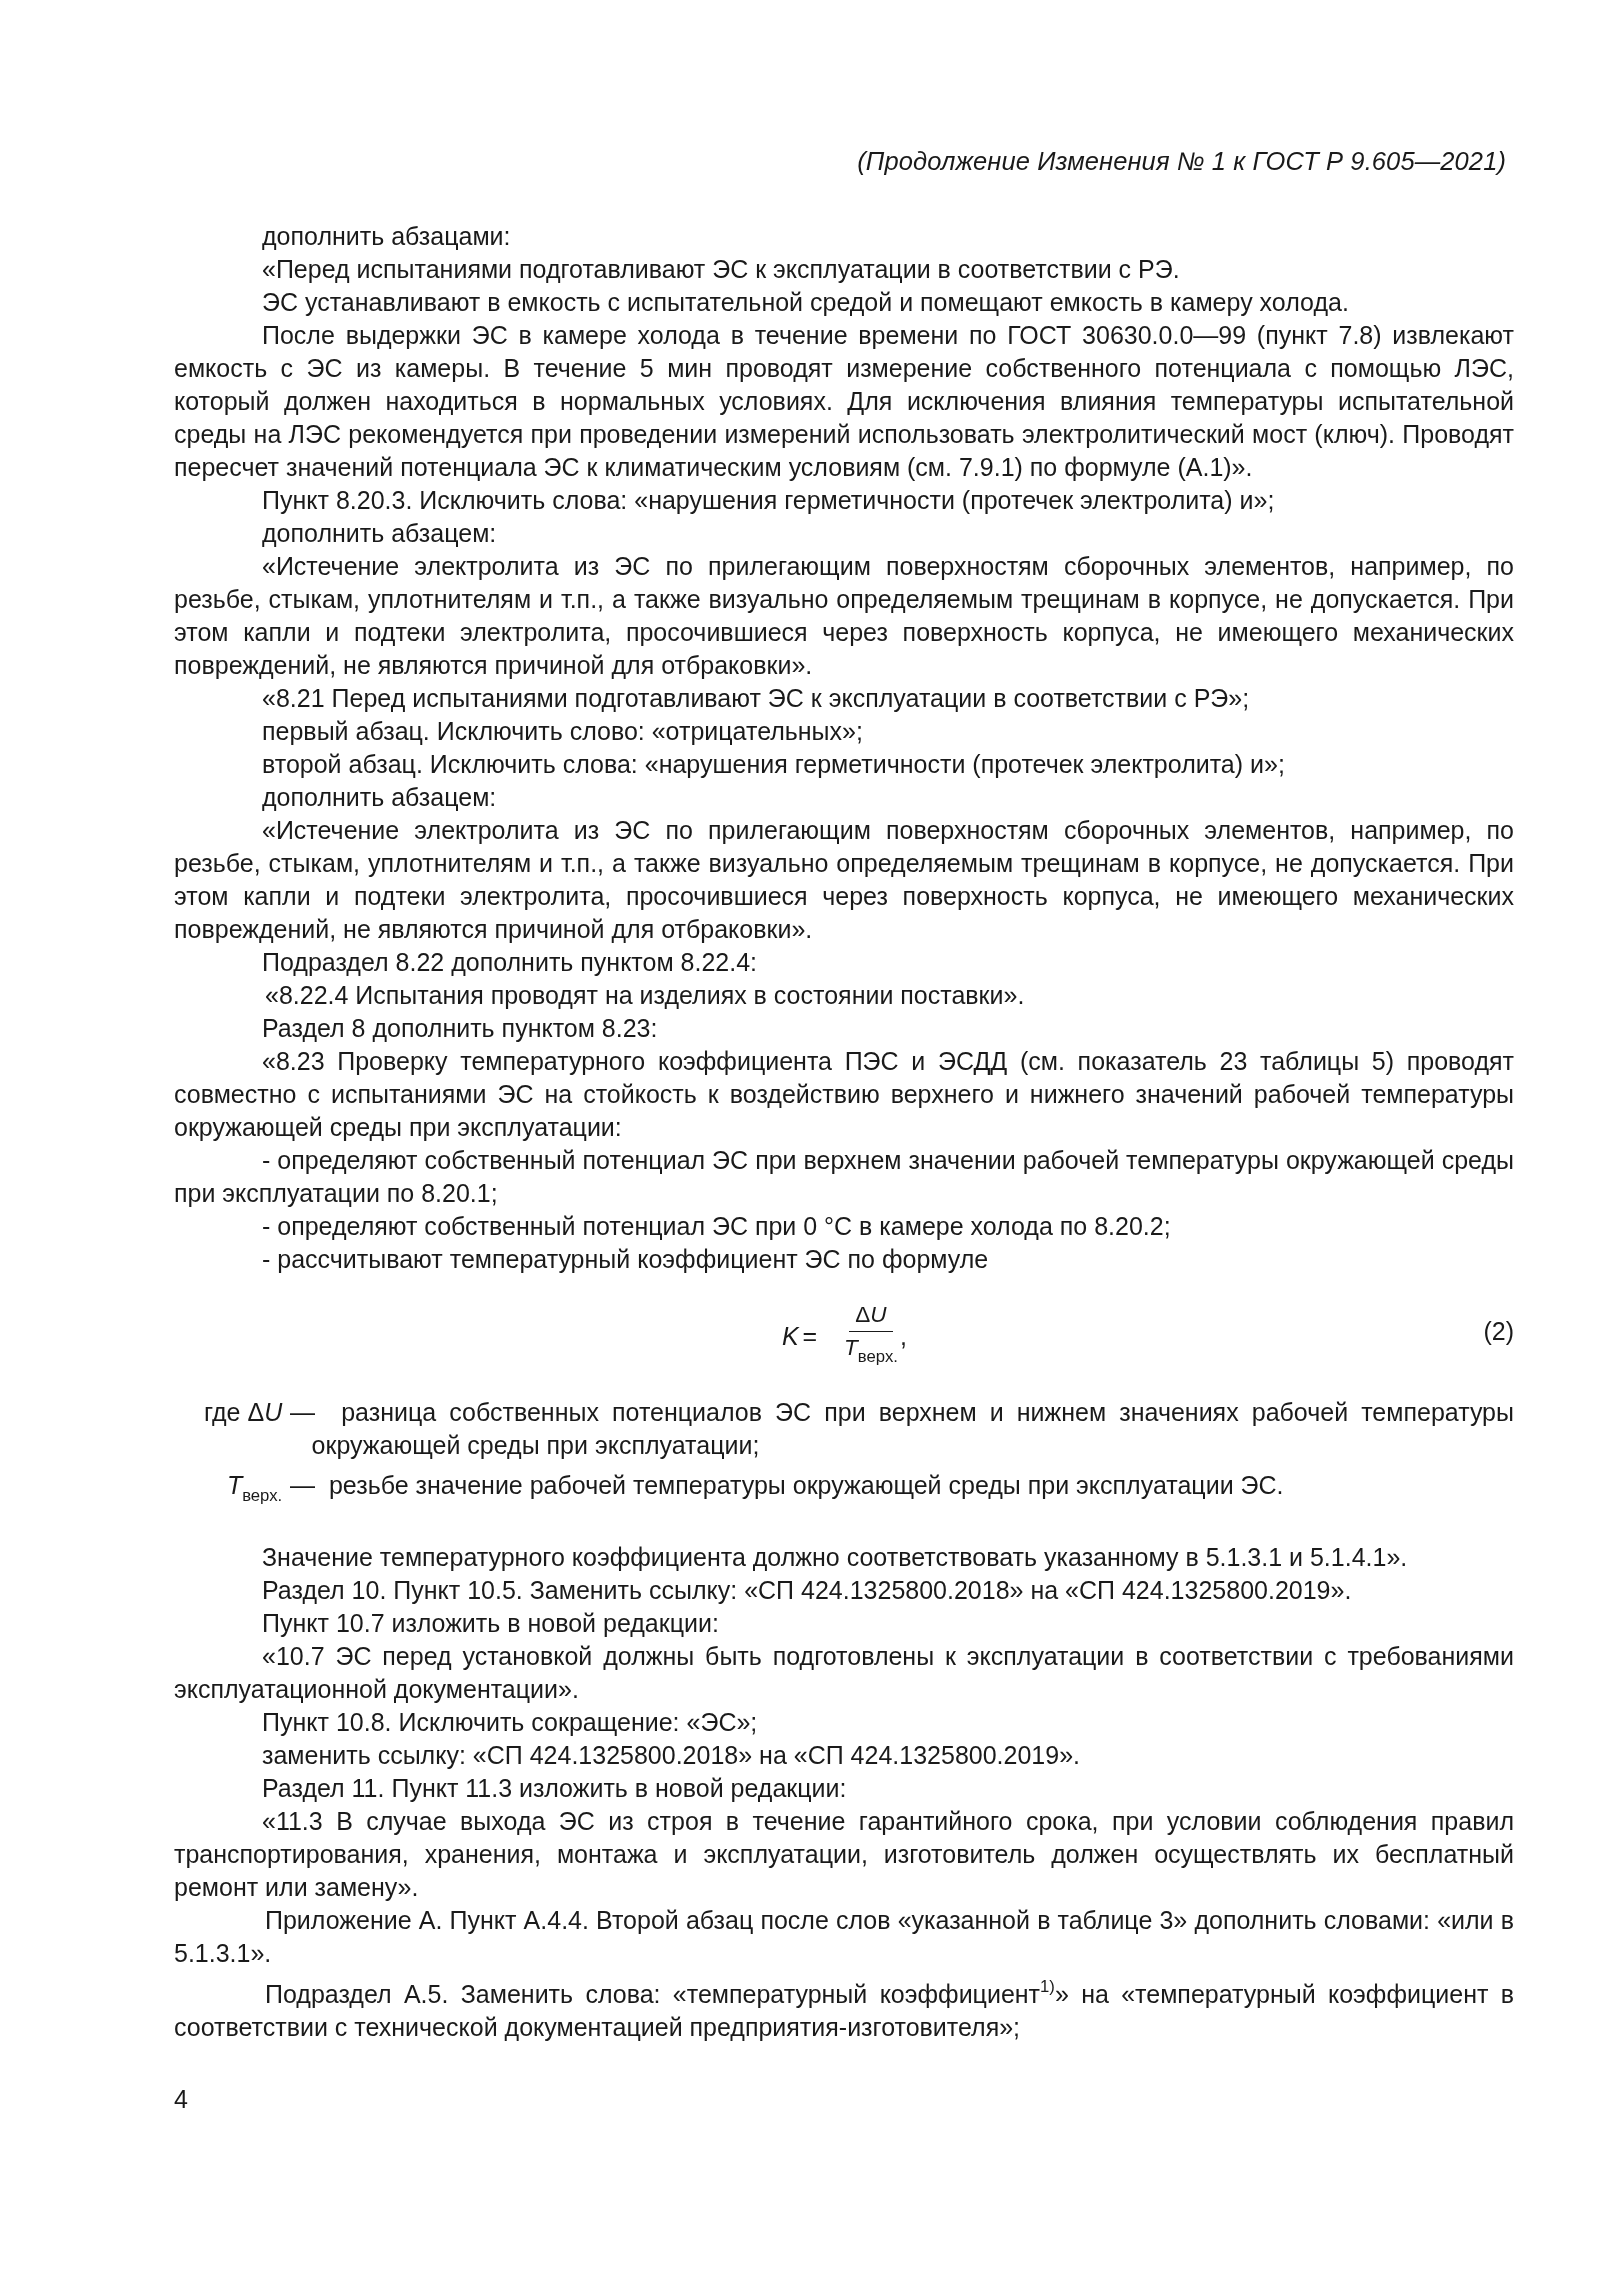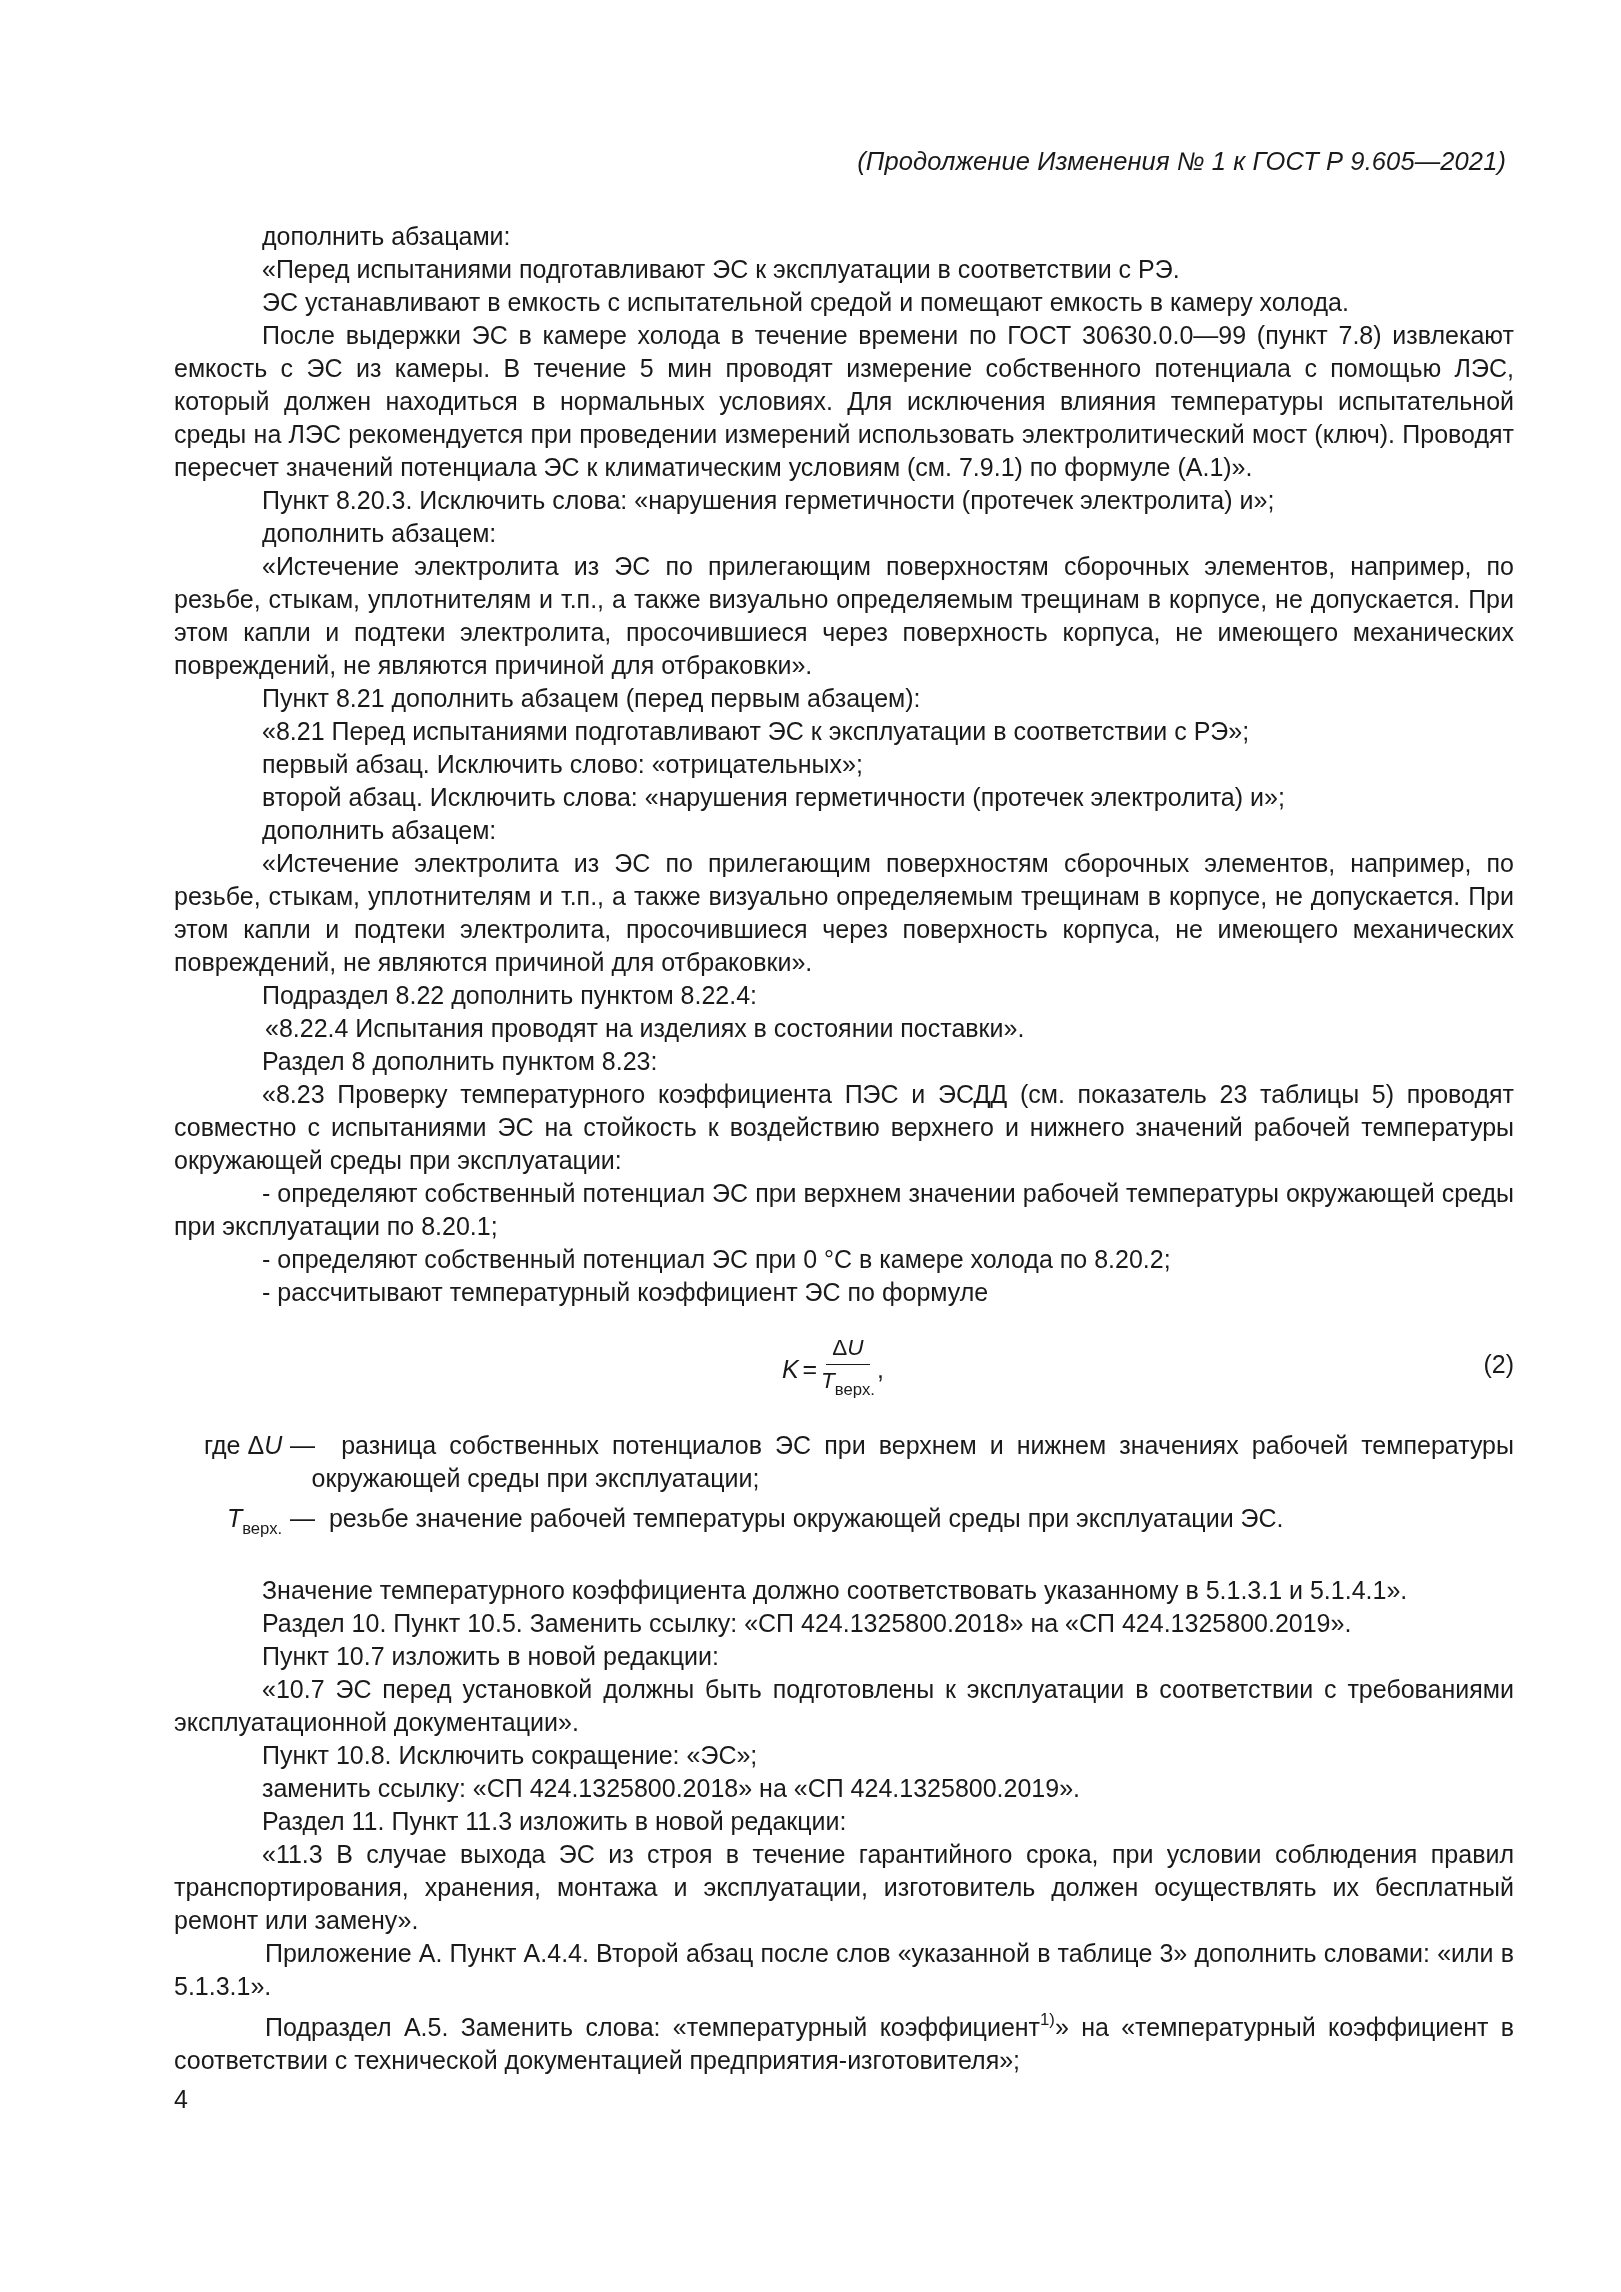--- a/index.html
+++ b/index.html
@@ -19,21 +19,21 @@
   .p.indent-extra { text-indent: 91px; }
   .p.last-left { text-align-last: left; }
   .formula-row {
     position: relative; height: 98px; margin-top: 11.8px; margin-bottom: 9.8px;
   }
   .formula {
     position: absolute; left: 608px; top: 13.7px;
     font-size: 25px; display: flex; align-items: center;
   }
   .formula .var { font-style: italic; }
-  .frac { display: inline-flex; flex-direction: column; align-items: center; margin: 0 2px 0 0; font-size: 22.5px; }
+  .frac { display: inline-flex; flex-direction: column; align-items: center; margin: 0 2px 0 23px; font-size: 22.5px; }
   .frac .num { padding: 0 5.9px 2px 5.9px; border-bottom: 1.5px solid #1a1a1a; line-height: 27.4px; }
   .frac .den { line-height: 29px; padding-top: 1px; }
   .sub { font-size: 16.7px; font-style: normal; vertical-align: -6.9px; }
   .eq-number { position: absolute; right: 0; top: 27.4px; font-size: 25px; }
   .where-table { display: grid; grid-template-columns: 116px 1fr; margin-top: 2px; margin-bottom: 29px; }
   .where-sym { text-align: right; padding-right: 7.8px; white-space: nowrap; margin-left: -59px; }
   .where-sym .var { font-style: italic; }
   .where-desc { text-align: justify; padding-left: 21.6px; text-indent: -21.6px; margin: 0; }
   .sup { font-size: 16.7px; vertical-align: 10.8px; }
   .page-number { position: absolute; left: 174px; top: 2085px; font-size: 25px; }
@@ -44,21 +44,20 @@
 <div class="page-header">(Продолжение Изменения № 1 к ГОСТ Р 9.605—2021)</div>
 
 <div class="body-text">
   <p class="p">дополнить абзацами:</p>
   <p class="p">«Перед испытаниями подготавливают ЭС к эксплуатации в соответствии с РЭ.</p>
   <p class="p">ЭС устанавливают в емкость с испытательной средой и помещают емкость в камеру холода.</p>
   <p class="p last-left">После выдержки ЭС в камере холода в течение времени по ГОСТ 30630.0.0—99 (пункт 7.8) извлекают емкость с ЭС из камеры. В течение 5 мин проводят измерение собственного потенциала с помощью ЛЭС, который должен находиться в нормальных условиях. Для исключения влияния температуры испытательной среды на ЛЭС рекомендуется при проведении измерений использовать электролитический мост (ключ). Проводят пересчет значений потенциала ЭС к климатическим условиям (см. 7.9.1) по формуле (А.1)».</p>
   <p class="p">Пункт 8.20.3. Исключить слова: «нарушения герметичности (протечек электролита) и»;</p>
   <p class="p">дополнить абзацем:</p>
   <p class="p last-left">«Истечение электролита из ЭС по прилегающим поверхностям сборочных элементов, например, по резьбе, стыкам, уплотнителям и т.п., а также визуально определяемым трещинам в корпусе, не допускается. При этом капли и подтеки электролита, просочившиеся через поверхность корпуса, не имеющего механических повреждений, не являются причиной для отбраковки».</p>
-  <p class="p">Пункт 8.21 дополнить абзацем (перед первым абзацем):</p>
   <p class="p">«8.21 Перед испытаниями подготавливают ЭС к эксплуатации в соответствии с РЭ»;</p>
   <p class="p">первый абзац. Исключить слово: «отрицательных»;</p>
   <p class="p">второй абзац. Исключить слова: «нарушения герметичности (протечек электролита) и»;</p>
   <p class="p">дополнить абзацем:</p>
   <p class="p last-left">«Истечение электролита из ЭС по прилегающим поверхностям сборочных элементов, например, по резьбе, стыкам, уплотнителям и т.п., а также визуально определяемым трещинам в корпусе, не допускается. При этом капли и подтеки электролита, просочившиеся через поверхность корпуса, не имеющего механических повреждений, не являются причиной для отбраковки».</p>
   <p class="p">Подраздел 8.22 дополнить пунктом 8.22.4:</p>
   <p class="p indent-extra">«8.22.4 Испытания проводят на изделиях в состоянии поставки».</p>
   <p class="p">Раздел 8 дополнить пунктом 8.23:</p>
   <p class="p last-left">«8.23 Проверку температурного коэффициента ПЭС и ЭСДД (см. показатель 23 таблицы 5) проводят совместно с испытаниями ЭС на стойкость к воздействию верхнего и нижнего значений рабочей температуры окружающей среды при эксплуатации:</p>
   <p class="p last-left">- определяют собственный потенциал ЭС при верхнем значении рабочей температуры окружающей среды при эксплуатации по 8.20.1;</p>

